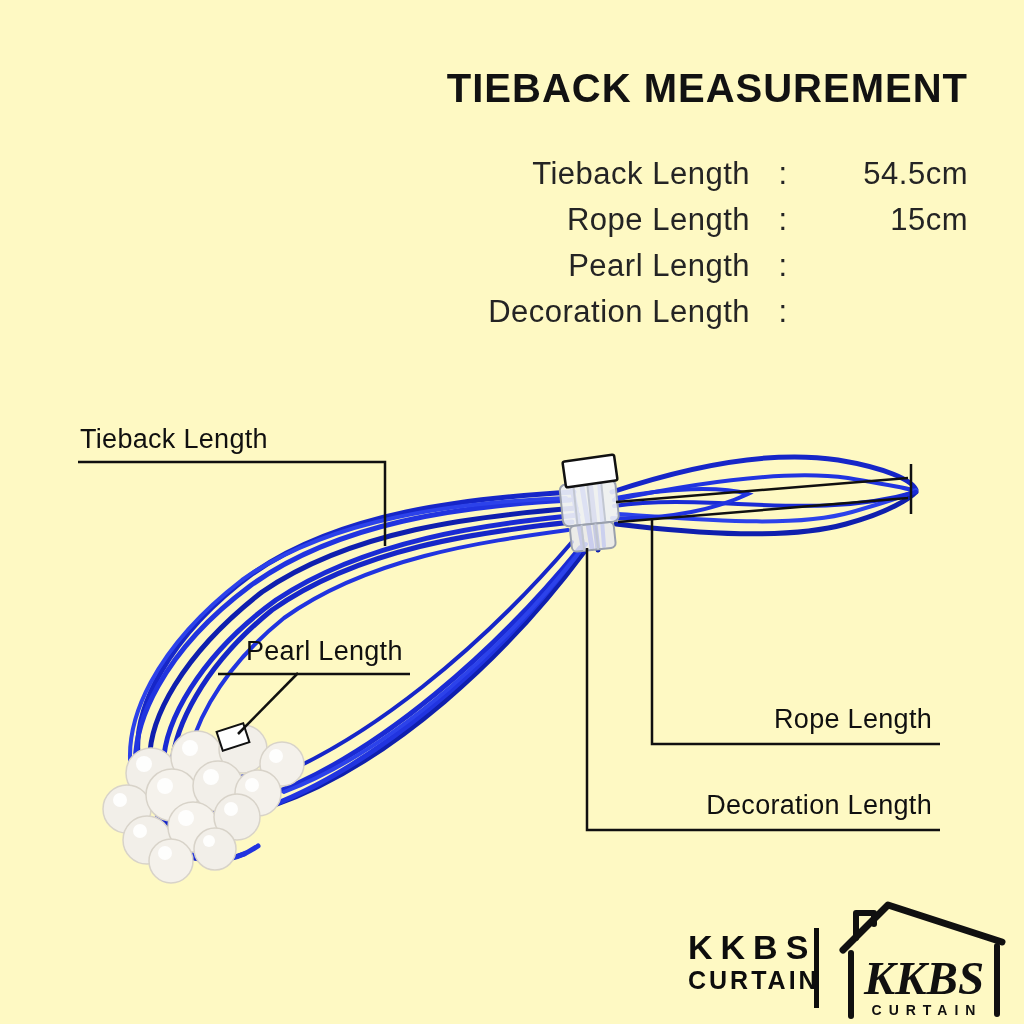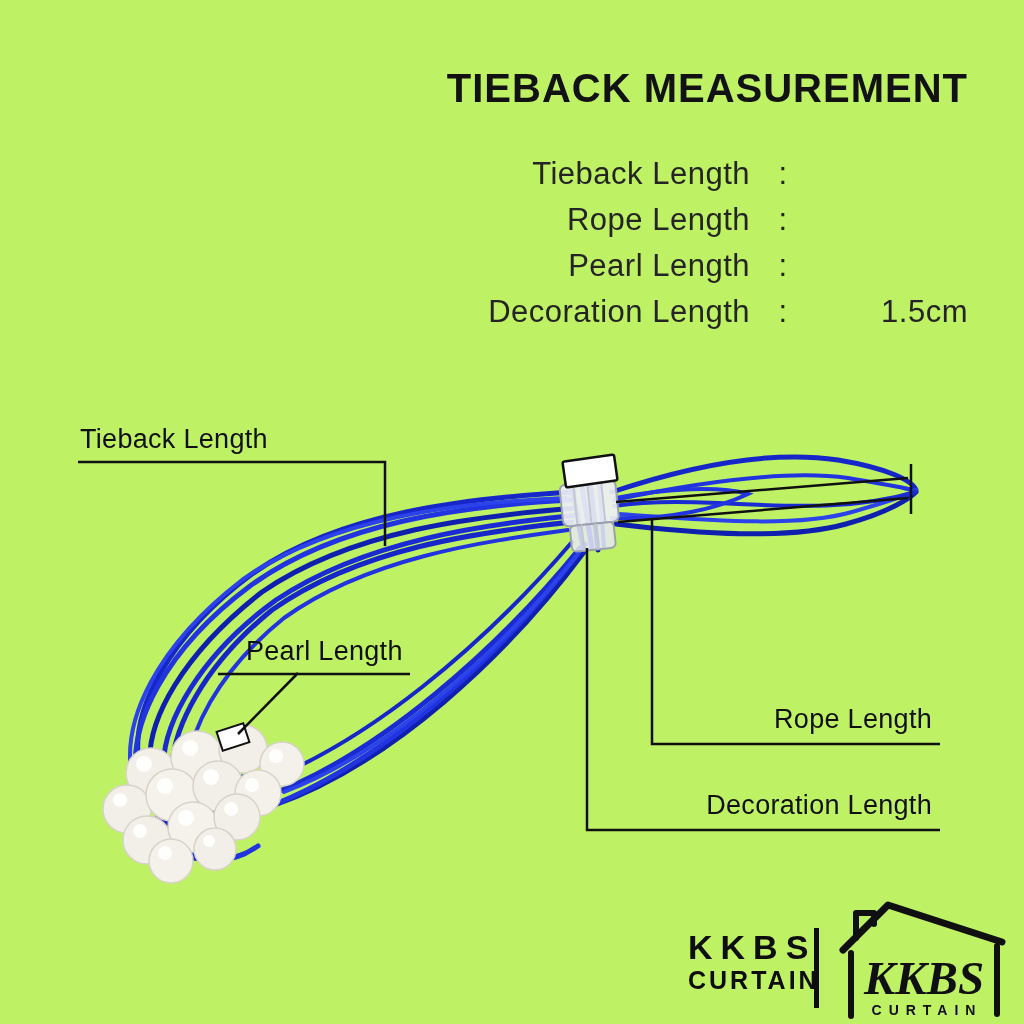--- a/index.html
+++ b/index.html
@@ -1,17 +1,17 @@
 <!DOCTYPE html>
 <html style="--rope-blue: #1b2ed0;"><head>
 <meta charset="utf-8">
 <style>
   html,body{margin:0;padding:0;background:#fff;}
   .canvas{
-    position:relative;width:1024px;height:1024px;background:#bef264;
+    position:relative;width:1024px;height:1024px;background:#fef9c3;
     font-family:"Liberation Sans",sans-serif;color:#181818;overflow:hidden;
   }
   .title{
     position:absolute;top:66px;right:56px;margin:0;
     font-size:40px;font-weight:600;letter-spacing:1px;color:#121212;
   }
   .specs{position:absolute;top:156px;right:56px;display:flex;flex-direction:column;gap:10px;}
   .spec-row{display:flex;align-items:baseline;font-size:31px;font-weight:400;color:#242424;letter-spacing:.5px;}
   .spec-label{width:400px;text-align:right;}
   .spec-colon{width:66px;text-align:center;}
@@ -36,33 +36,34 @@
 <body>
 
 <div class="canvas">
 
   <h1 class="title">TIEBACK MEASUREMENT</h1>
 
   <div class="specs">
     <div class="spec-row">
       <span class="spec-label">Tieback Length</span>
       <span class="spec-colon">:</span>
+      <span class="spec-value">54.5cm</span>
     </div>
     <div class="spec-row">
       <span class="spec-label">Rope Length</span>
       <span class="spec-colon">:</span>
+      <span class="spec-value">15cm</span>
     </div>
     <div class="spec-row">
       <span class="spec-label">Pearl Length</span>
       <span class="spec-colon">:</span>
     </div>
     <div class="spec-row">
       <span class="spec-label">Decoration Length</span>
       <span class="spec-colon">:</span>
-      <span class="spec-value">1.5cm</span>
     </div>
   </div>
 
   <svg class="art" width="1024" height="1024" viewBox="0 0 1024 1024">
 
     <g fill="none" stroke-linecap="round">
       <path d="M 574 492 C 468 498 340 512 252 574 C 176 630 122 712 142 776" stroke="#1626c8" stroke-width="5"></path>
       <path d="M 570 500 C 462 506 338 522 250 586 C 172 644 120 726 140 790" stroke="#2134e0" stroke-width="5"></path>
       <path d="M 576 508 C 476 516 352 530 262 592 C 190 648 138 722 152 780" stroke="#0f1fae" stroke-width="5"></path>
       <path d="M 566 498 C 458 502 330 518 242 580 C 164 640 112 722 136 792" stroke="#2c42ea" stroke-width="4"></path>

